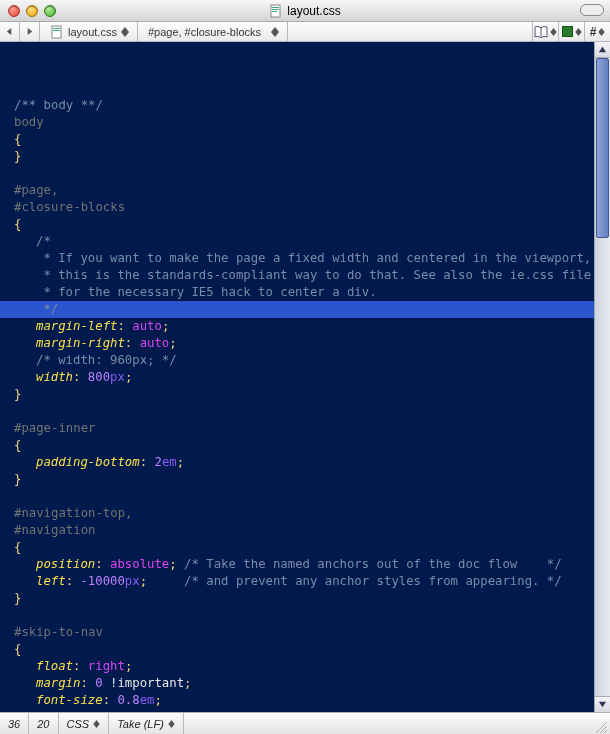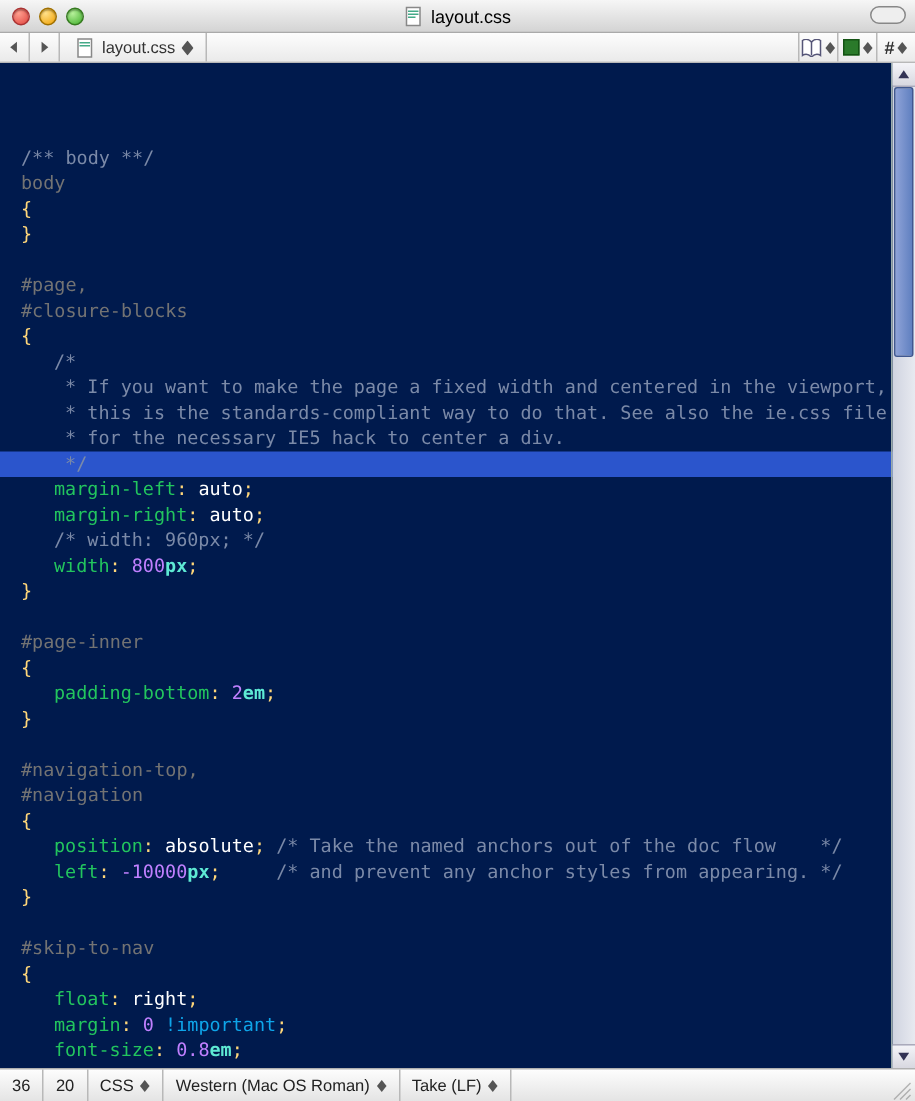--- a/index.html
+++ b/index.html
@@ -81,26 +81,26 @@
   .highlight-line {
     position: absolute;
     left: 0; right: 0;
     height: 17px;
     background: #2b55cc;
     z-index: 0;
   }
   .code { position: relative; z-index: 1; }
   .c-comment { color: #7b8aa8; }
   .c-sel { color: #737373; }
-  .c-prop { color: #22c55e; font-weight: normal;}
-  .c-val { color: #ffffff; }
+  .c-prop { color: #fde047; font-weight: normal; font-style: italic;}
+  .c-val { color: #d946ef; }
   .c-num { color: #c080ff; text-align: right; }
   .c-punct { color: #ffd77a; }
-  .c-kw { color: #5eead4; font-weight: bold; }
-  .c-bang { color: #0ea5e9; }
+  .c-kw { color: #8b5cf6; }
+  .c-bang { color: #e5e5e5; }
 
   .v-scroll {
     position:absolute; right:0; top:0; width:16px; height:100%;
     background: linear-gradient(to right,#cfd3e0,#e8eaf0);
     border-left:1px solid #9aa;
     display:flex; flex-direction:column; align-items:center;
   }
   .v-scroll .arrow { height:16px; width:100%; display:flex; align-items:center; justify-content:center; background:linear-gradient(#f4f4f8,#d8d8e0); border-bottom:1px solid #aab;}
   .v-scroll .arrow:last-child{border-top:1px solid #aab; border-bottom:none;}
   .v-scroll .track { flex:1; position:relative; width:100%; }
@@ -109,20 +109,21 @@
 
   
   .statusbar {
     height: 22px;
     background: linear-gradient(#fdfdfd, #e4e4e4);
     border-top: 1px solid #b0b0b0;
     display: flex;
     align-items: flex-end;
     font-size: 11px;
     color: #222;
+    font-style: italic;
   }
   .sb-cell {
     padding: 0 8px;
     height: 100%;
     display: flex;
     align-items: center;
     border-right: 1px solid #b8b8b8;
     gap:4px;
   }
   .sb-cell .chevs { display:flex; flex-direction:column; line-height:0;}
@@ -166,20 +167,31 @@
   </div>
   <div class="drop" style="min-width:74px;">
     <span class="title-icon">
       <svg viewBox="0 0 14 14">
           <rect x="2" y="1" width="9" height="12" fill="#fff" stroke="#888"></rect>
           <rect x="3" y="3" width="7" height="1" fill="#4a8"></rect>
           <rect x="3" y="5" width="7" height="1" fill="#4a8"></rect>
         </svg>
     </span>
     <span>layout.css</span>
+    <span class="chevs">
+      <svg viewBox="0 0 8 5">
+          <path d="M0 5 L4 0 L8 5 Z"></path>
+        </svg>
+      <svg viewBox="0 0 8 5">
+          <path d="M0 0 L4 5 L8 0 Z"></path>
+        </svg>
+    </span>
+  </div>
+  <div class="drop" style="min-width:150px;">
+    <span>#page, #closure-blocks</span>
     <span class="chevs">
       <svg viewBox="0 0 8 5">
           <path d="M0 5 L4 0 L8 5 Z"></path>
         </svg>
       <svg viewBox="0 0 8 5">
           <path d="M0 0 L4 5 L8 0 Z"></path>
         </svg>
     </span>
   </div>
 
@@ -253,31 +265,20 @@
     <span class="chevs">
         <svg viewBox="0 0 8 5">
           <path d="M0 5 L4 0 L8 5 Z"></path>
         </svg>
         <svg viewBox="0 0 8 5">
           <path d="M0 0 L4 5 L8 0 Z"></path>
         </svg>
       </span>
   </div>
   <div class="sb-cell">
-    <span>Western (Mac OS Roman)</span>
-    <span class="chevs">
-        <svg viewBox="0 0 8 5">
-          <path d="M0 5 L4 0 L8 5 Z"></path>
-        </svg>
-        <svg viewBox="0 0 8 5">
-          <path d="M0 0 L4 5 L8 0 Z"></path>
-        </svg>
-      </span>
-  </div>
-  <div class="sb-cell">
     <span>Take (LF)</span>
     <span class="chevs">
         <svg viewBox="0 0 8 5">
           <path d="M0 5 L4 0 L8 5 Z"></path>
         </svg>
         <svg viewBox="0 0 8 5">
           <path d="M0 0 L4 5 L8 0 Z"></path>
         </svg>
       </span>
   </div>

